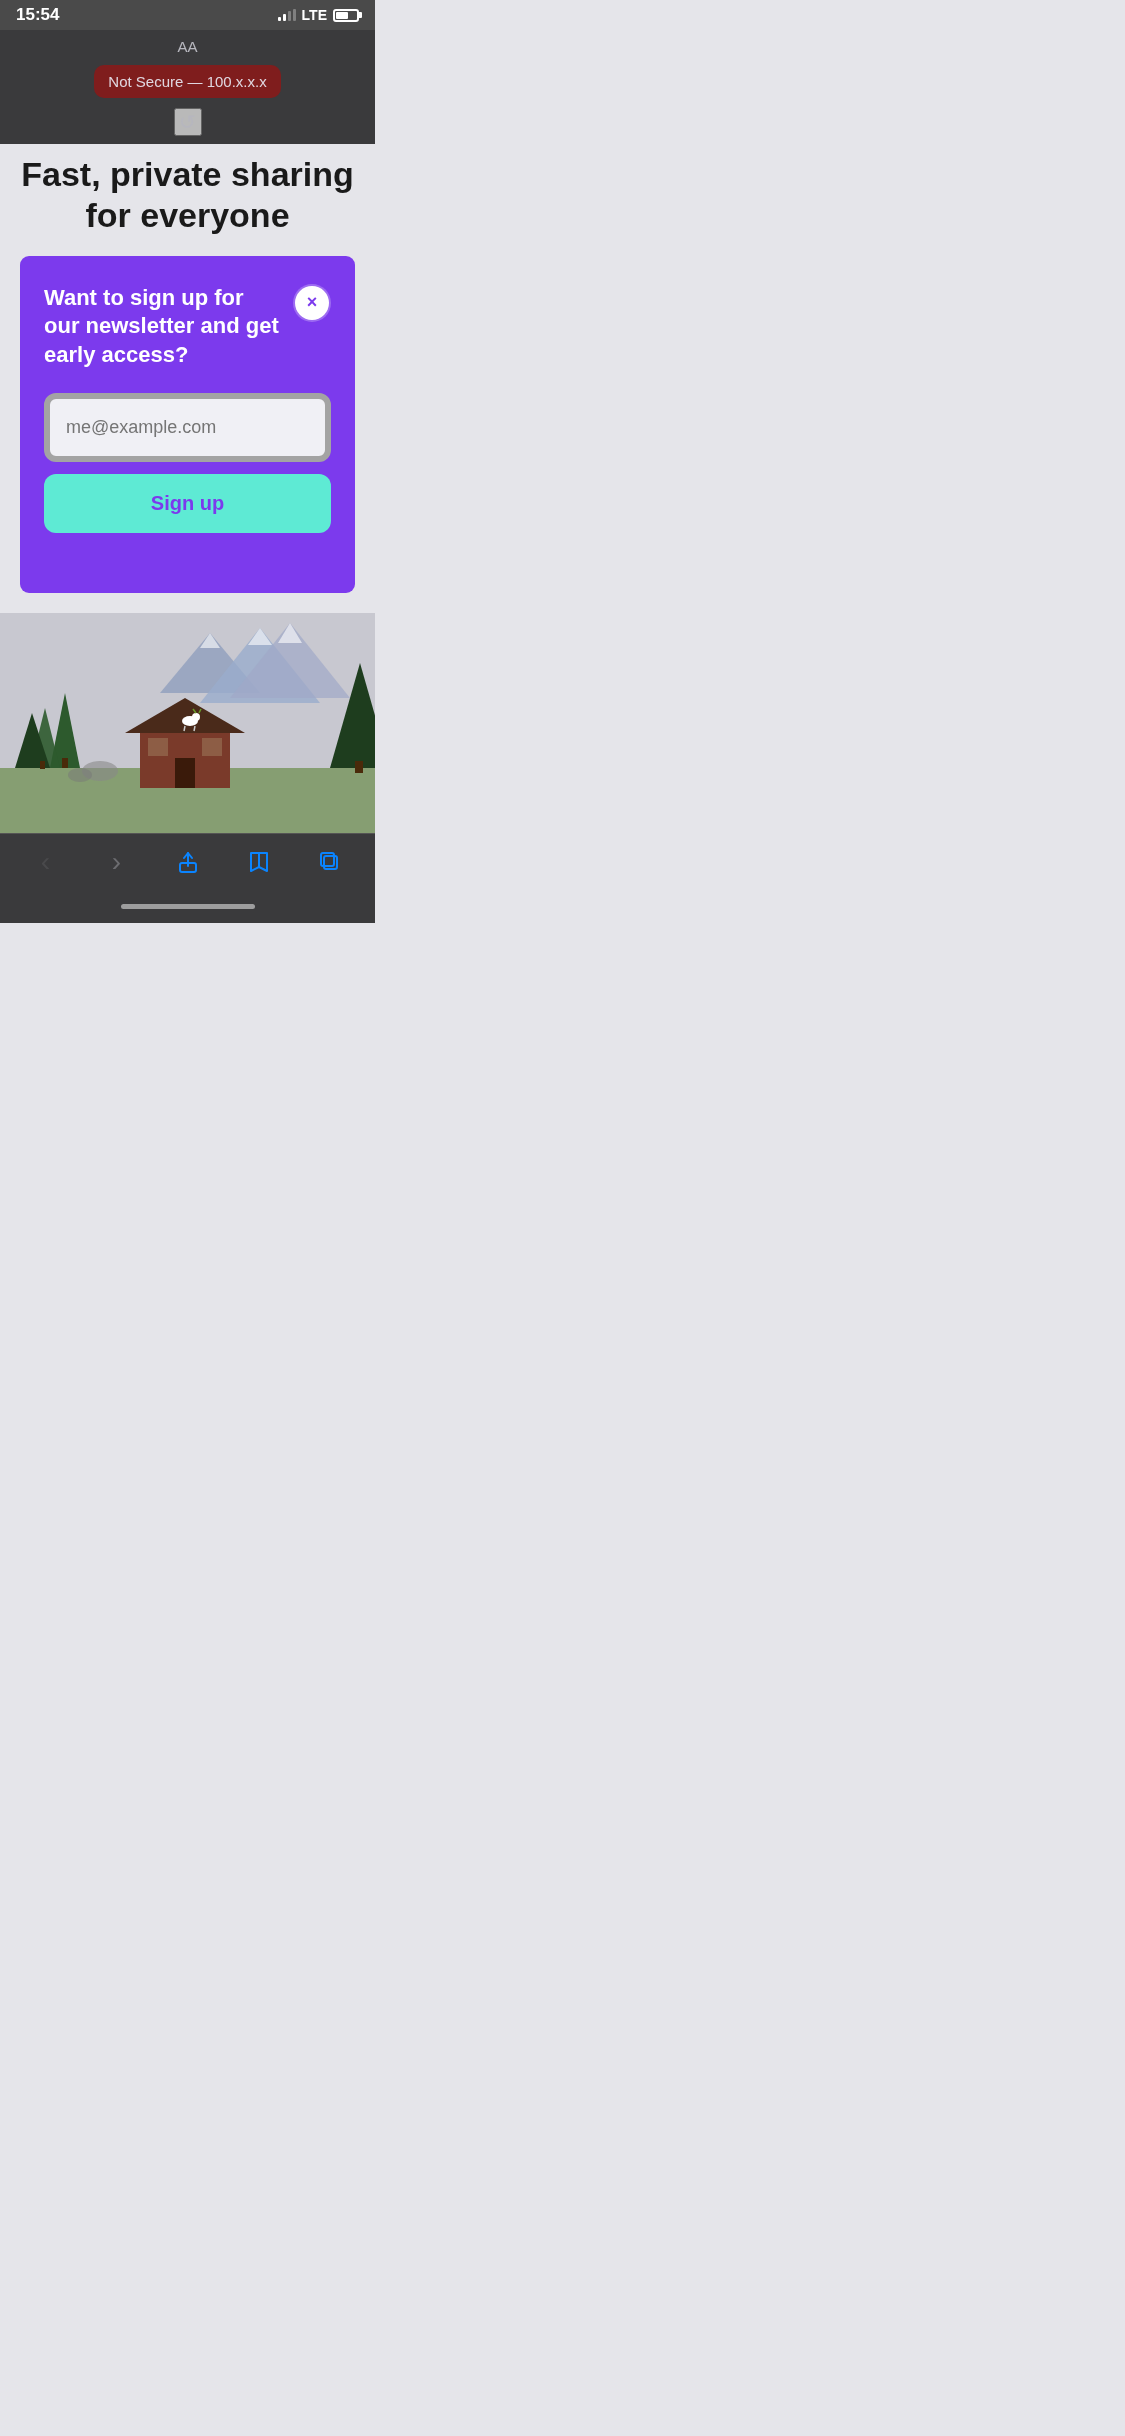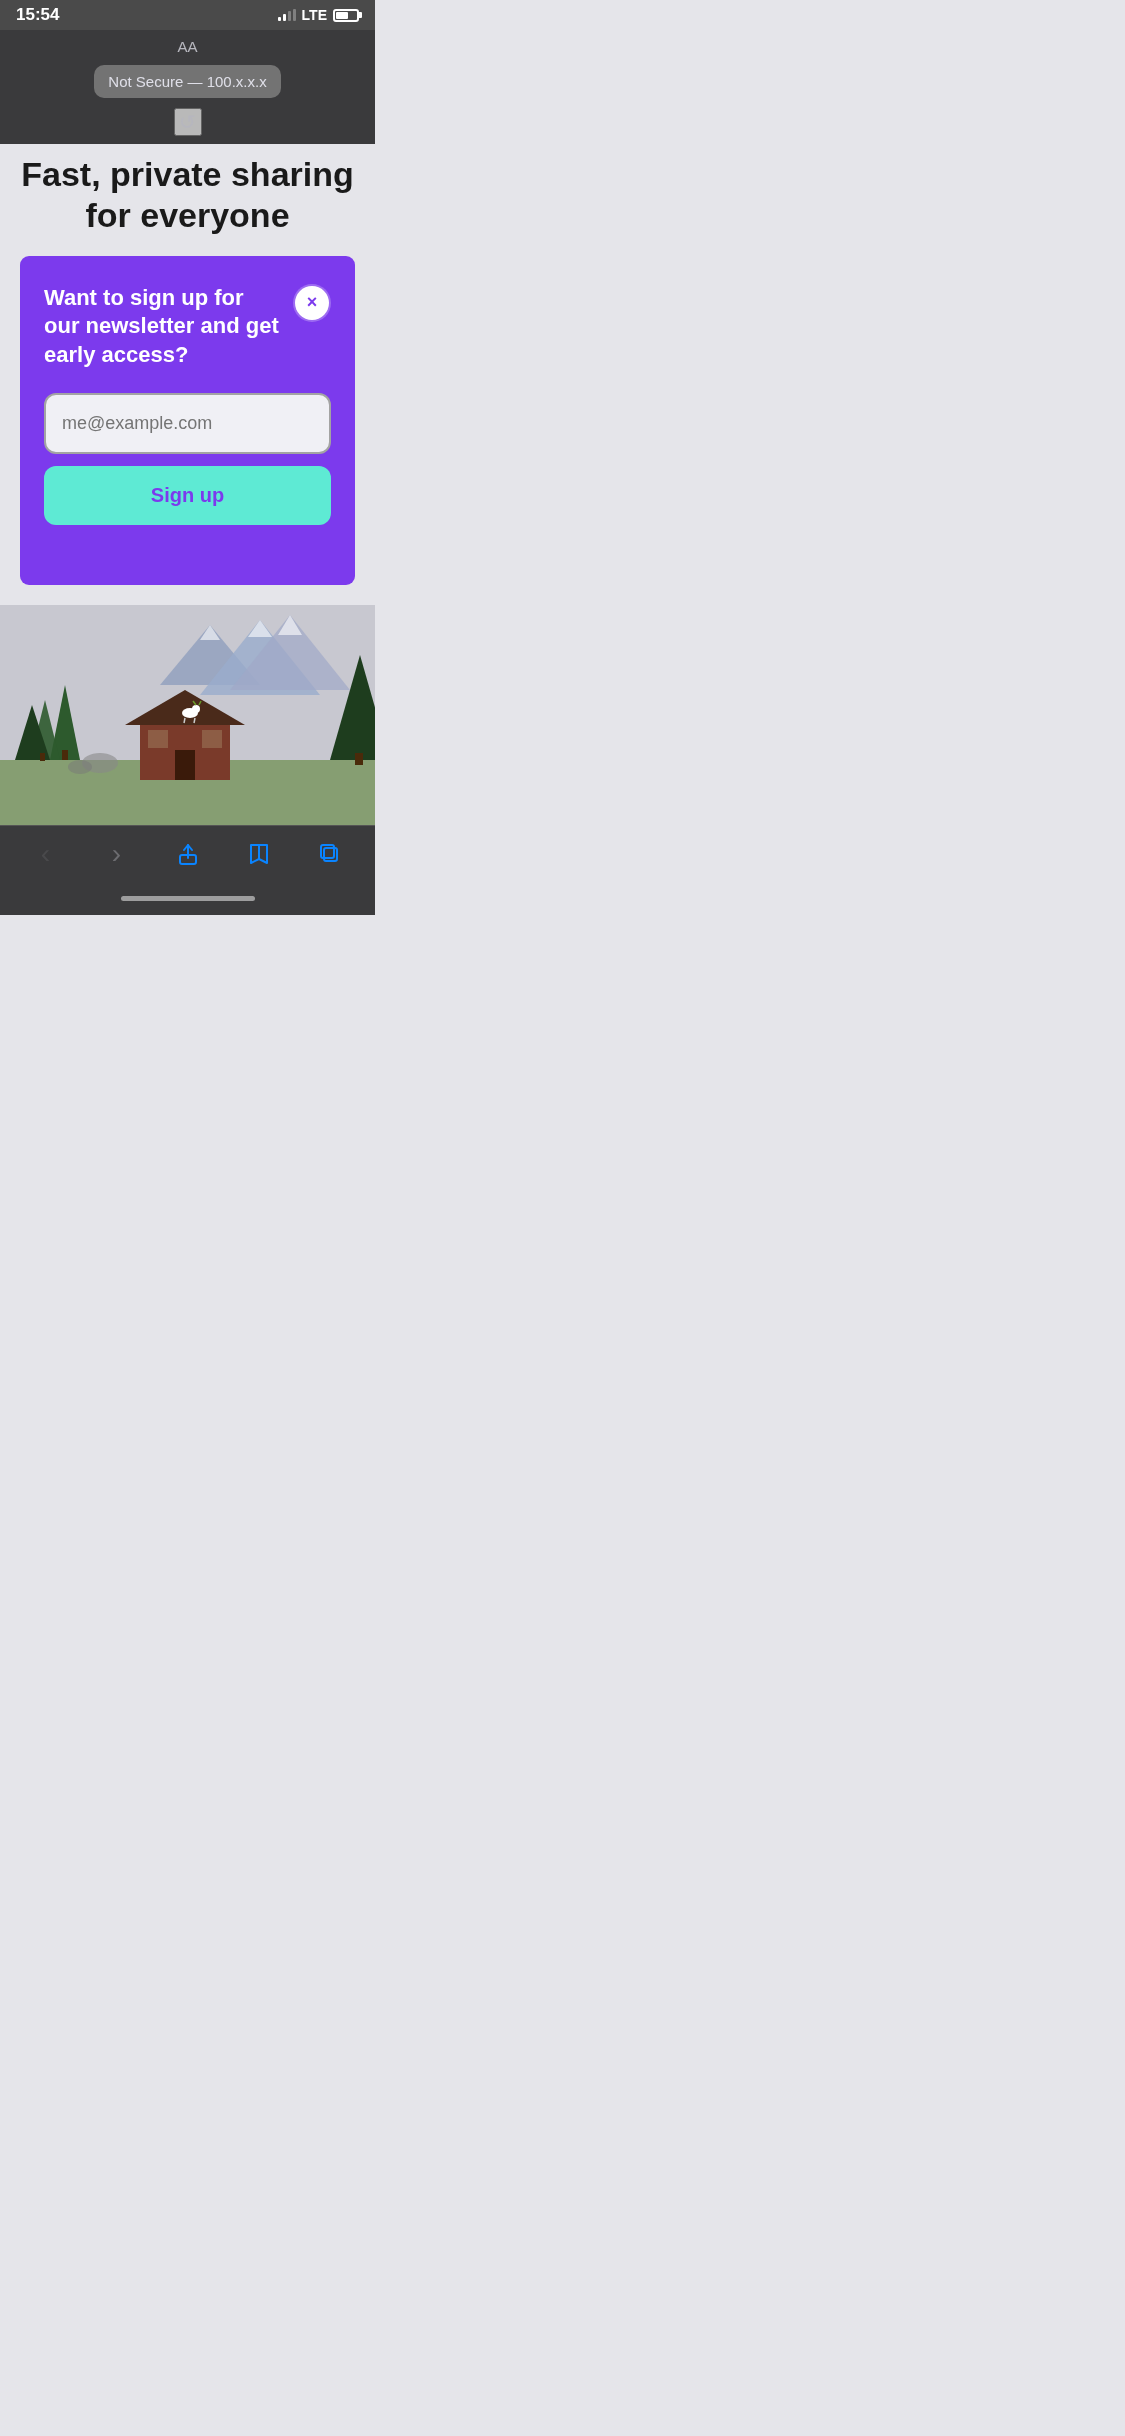--- a/index.html
+++ b/index.html
@@ -99,21 +99,21 @@
     .browser-aa {
       color: #ebebf5;
       font-size: 15px;
       font-weight: 500;
       opacity: 0.7;
       white-space: nowrap;
     }
 
     .browser-url-bar {
       flex: 1;
-      background: #737373;
+      background: #7f1d1d;
       border-radius: 10px;
       padding: 8px 14px;
       display: flex;
       align-items: center;
       justify-content: center;
     }
 
     .browser-url-text {
       color: #ebebf5;
       font-size: 15px;
@@ -229,21 +229,21 @@
       height: 34px;
       border-radius: 50%;
       display: flex;
       align-items: center;
       justify-content: center;
     }
 
     .modal-email-input {
       width: 100%;
       background: #f0f0f5;
-      border: 2px solid #a3a3a3;
+      border: 6px solid #a3a3a3;
       border-radius: 12px;
       padding: 18px 16px;
       font-size: 18px;
       color: #9999aa;
       margin-bottom: 12px;
       outline: none;
     }
 
     .modal-signup-btn {
       width: 100%;

